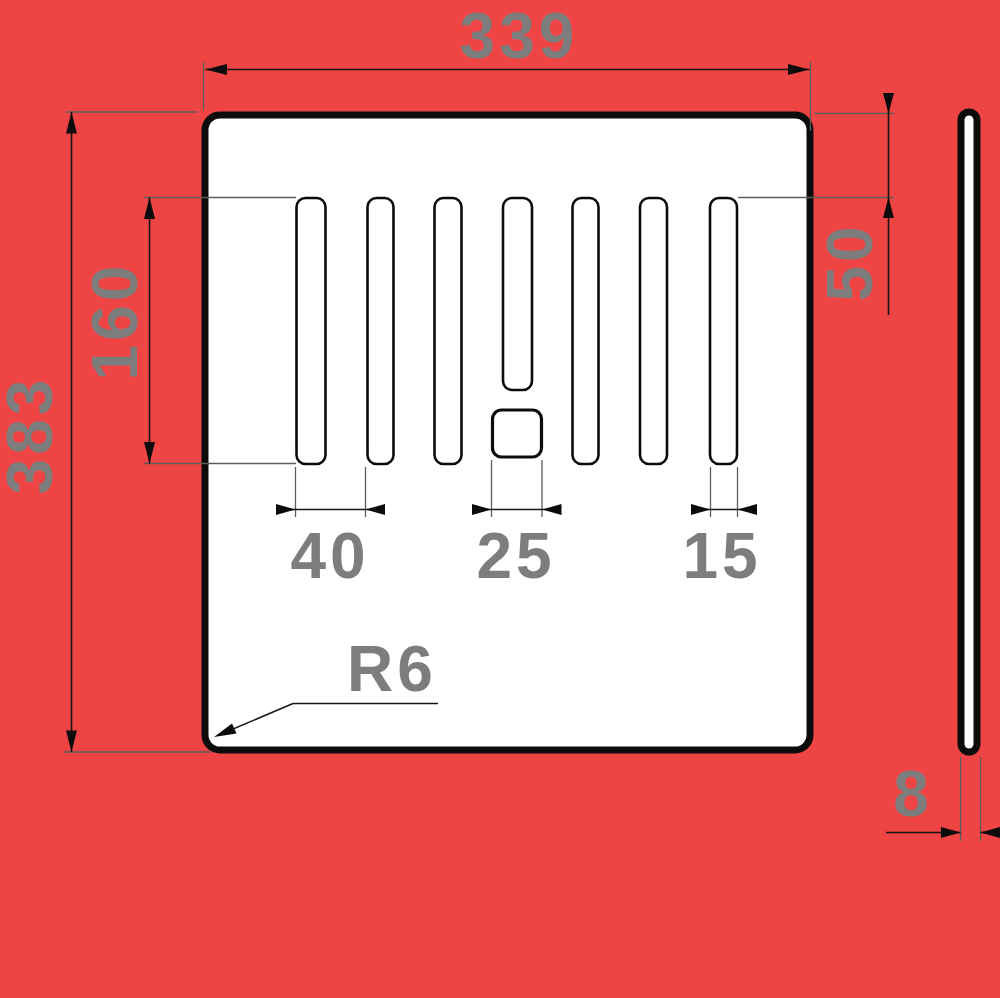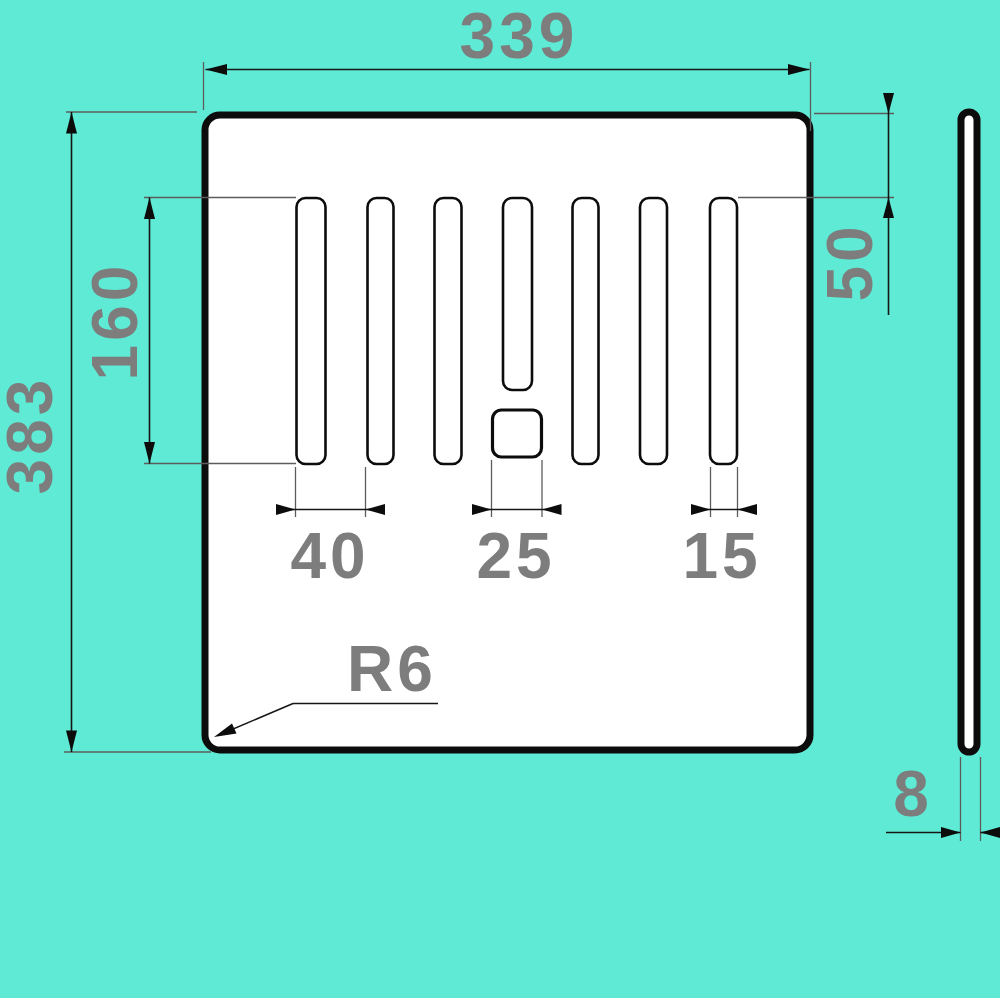--- a/index.html
+++ b/index.html
@@ -5,21 +5,21 @@
   html, body {
     margin: 0;
     padding: 0;
     background: #ffffff;
     font-family: "Liberation Sans", "DejaVu Sans", sans-serif;
   }
   .page {
     position: relative;
     width: 1000px;
     height: 998px;
-    background: #5eead4;
+    background: #ef4444;
     overflow: hidden;
   }
   svg { display: block; }
   .dim-label {
     font-family: "Liberation Sans", "DejaVu Sans", sans-serif;
     font-weight: bold;
     font-size: 64px;
     letter-spacing: 4px;
   }
   .outline { fill: #ffffff; stroke: #0c0c0c; }

